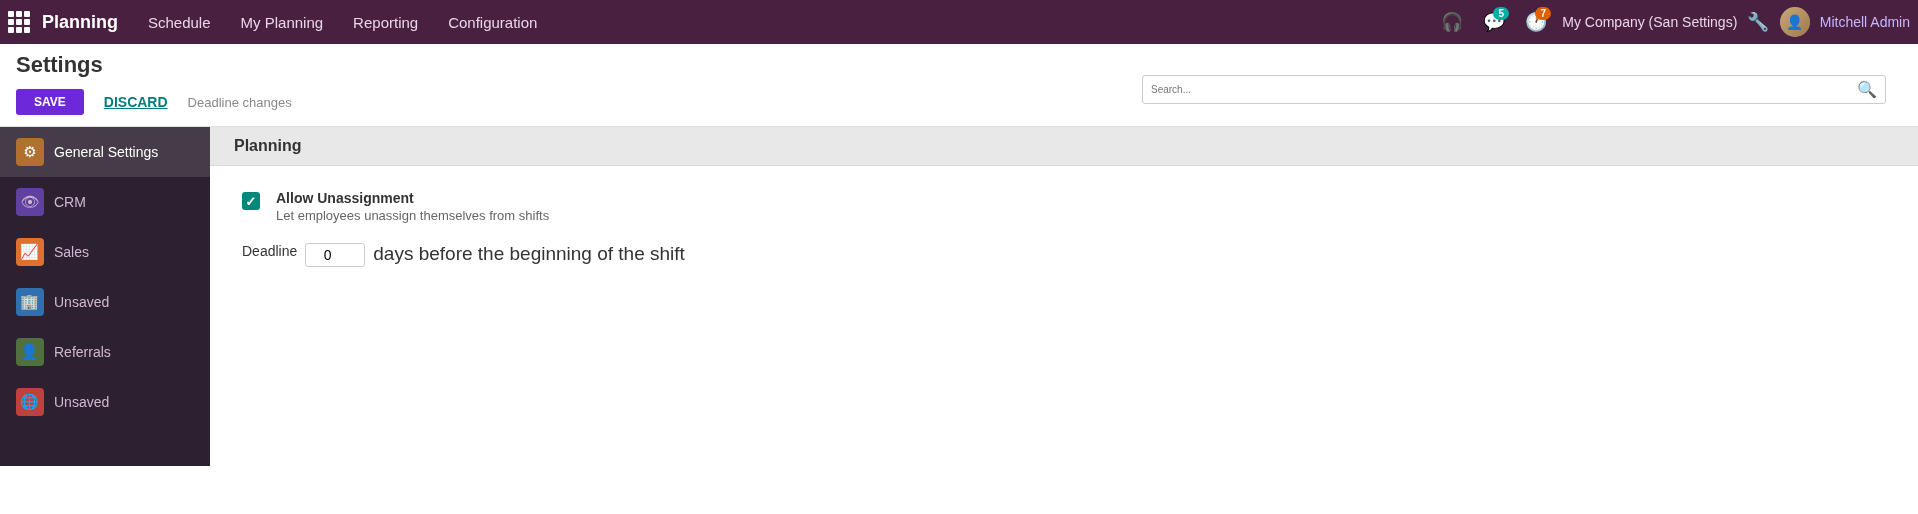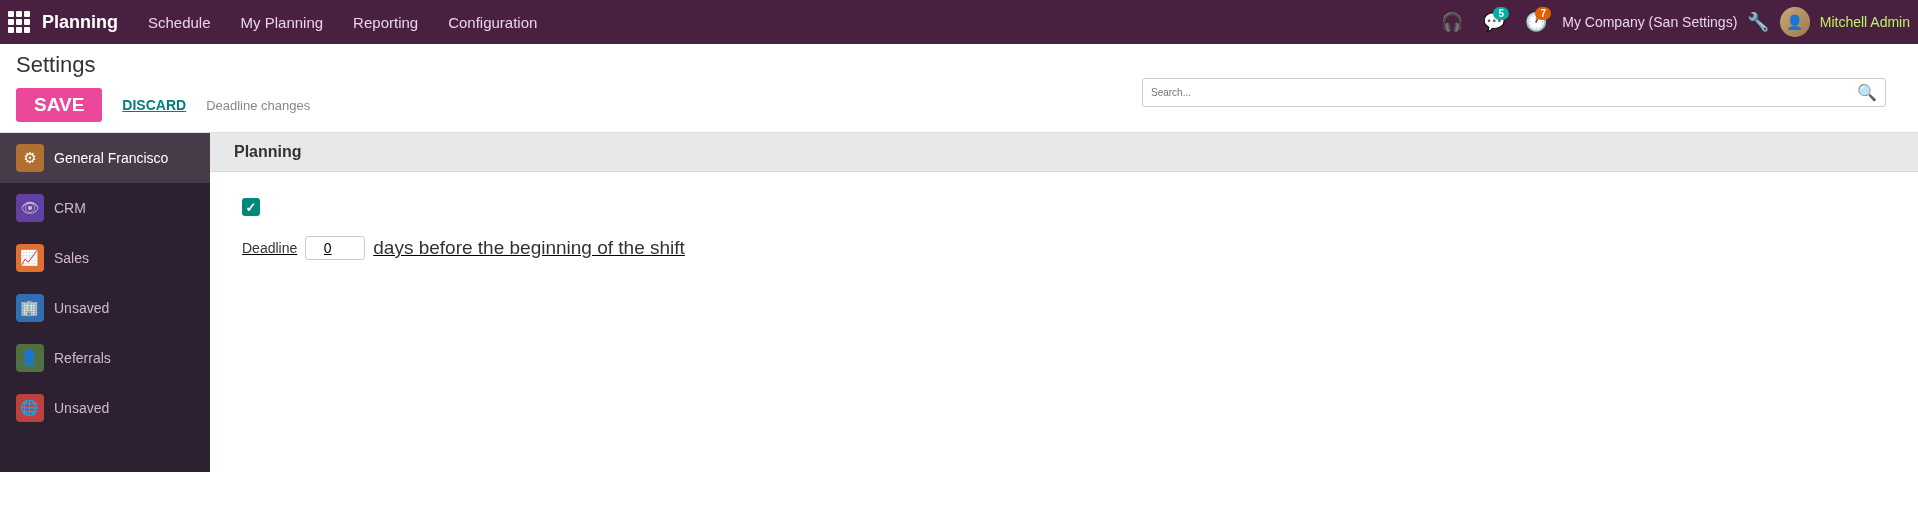--- a/index.html
+++ b/index.html
@@ -52,30 +52,30 @@
       width: 30px; height: 30px; border-radius: 50%; background: #888;
       overflow: hidden; display: flex; align-items: center; justify-content: center;
       cursor: pointer;
     }
     .topnav-avatar-img {
       width: 30px; height: 30px; border-radius: 50%;
       background: linear-gradient(135deg, #c8a87a 0%, #a0784a 100%);
       display: flex; align-items: center; justify-content: center;
       font-size: 14px; color: #fff;
     }
-    .topnav-username { color: #bef264; font-size: 14px; cursor: pointer; white-space: nowrap; }
+    .topnav-username { color: #c4b5fd; font-size: 14px; cursor: pointer; white-space: nowrap; }
     .page-title {
-      font-size: 22px; font-weight: 400; color: #333; margin-bottom: 10px;
+      font-size: 22px; font-weight: 700; color: #333; margin-bottom: 10px;
     }
     .page-toolbar {
       display: flex; align-items: center; gap: 10px; padding-bottom: 10px;
     }
     .btn-save {
-      background: #ec4899; color: #fff; border: none;
-      padding: 6px 18px; border-radius: 3px; font-size: 19px; font-weight: 600;
+      background: #6d28d9; color: #fff; border: none;
+      padding: 6px 18px; border-radius: 3px; font-size: 12px; font-weight: 600;
       cursor: pointer;
     }
     .btn-discard {
       background: none; color: #017e7c; border: none;
       padding: 6px 10px; font-size: 14px; font-weight: 600;
       cursor: pointer;
       text-decoration: underline;
     }
     .unsaved-label { color: #888; font-size: 13px; }
 
@@ -139,21 +139,21 @@
       width: 18px; height: 18px; border-radius: 3px;
       background: #00897b; display: flex; align-items: center; justify-content: center;
       cursor: pointer; flex-shrink: 0;
     }
     .checkmark { color: #fff; font-size: 13px; font-weight: 700; }
 
     .setting-label { font-size: 14px; color: #333; font-weight: 600; }
     .setting-desc { font-size: 13px; color: #666; margin-top: 2px; }
 
     .deadline-row {
-      display: flex; align-items: center; gap: 8px; margin-top: 10px; text-decoration: underline;
+      display: flex; gap: 8px; margin-top: 10px;
     }
     .deadline-label { font-size: 14px; color: #333; }
     .deadline-input {
       border: 1px solid #ccc; border-radius: 3px;
       padding: 3px 8px; font-size: 14px; width: 60px; text-align: center;
       outline: none;
     }
     .deadline-suffix { font-size: 19px; color: #333; }
   </style>
 </head>
@@ -220,21 +220,21 @@
       </div>
     </div>
   </div>
 </div>
 
 <div class="main-body">
 
   <aside class="sidebar">
     <div class="sidebar-item active">
       <div class="sidebar-item-icon icon-gear">⚙</div>
-      <span>General Francisco</span>
+      <span>General Settings</span>
     </div>
     <div class="sidebar-item">
       <div class="sidebar-item-icon icon-crm">👁</div>
       <span>CRM</span>
     </div>
     <div class="sidebar-item">
       <div class="sidebar-item-icon icon-sales">📈</div>
       <span>Sales</span>
     </div>
     <div class="sidebar-item">
@@ -256,20 +256,24 @@
       <span>Planning</span>
     </div>
     <div class="content-body">
 
       <div class="setting-row">
         <div class="checkbox-area">
           <div class="checkbox-custom">
             <span class="checkmark">✓</span>
           </div>
         </div>
+        <div>
+          <div class="setting-label">Allow Unassignment</div>
+          <div class="setting-desc">Let employees unassign themselves from shifts</div>
+        </div>
       </div>
 
       <div class="deadline-row">
         <span class="deadline-label">Deadline</span>
         <input class="deadline-input" type="number" value="0" style="">
         <span class="deadline-suffix">days before the beginning of the shift</span>
       </div>
 
     </div>
   </main>

